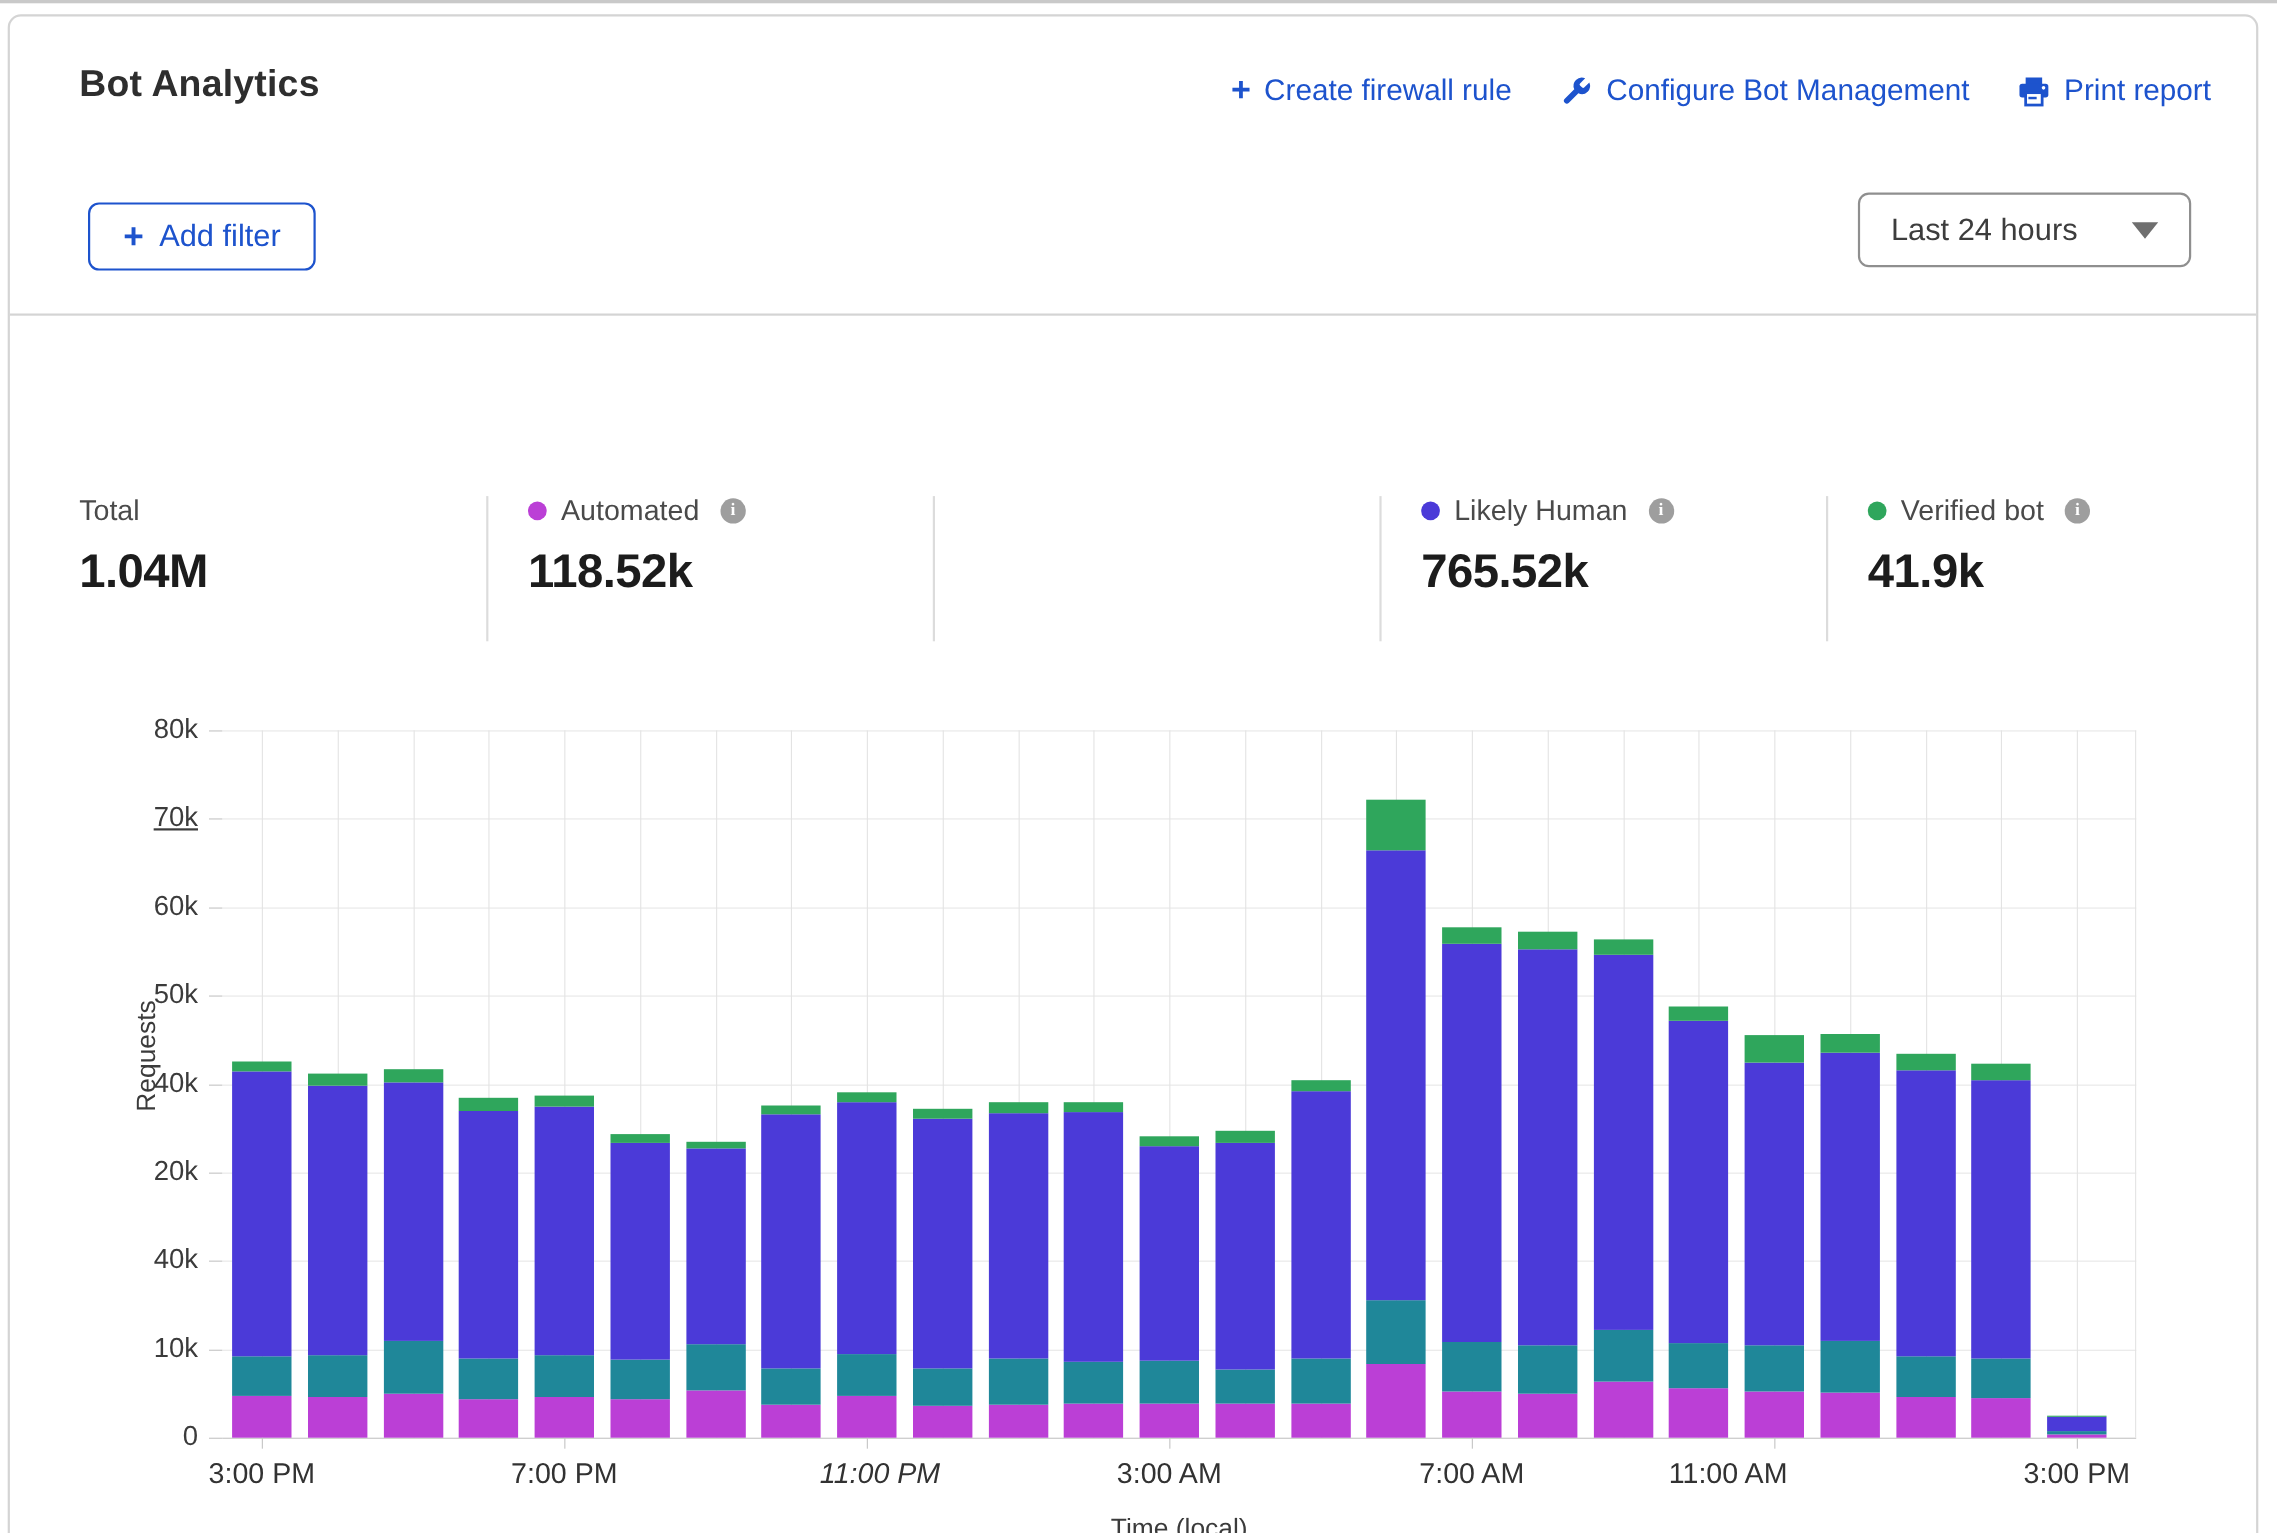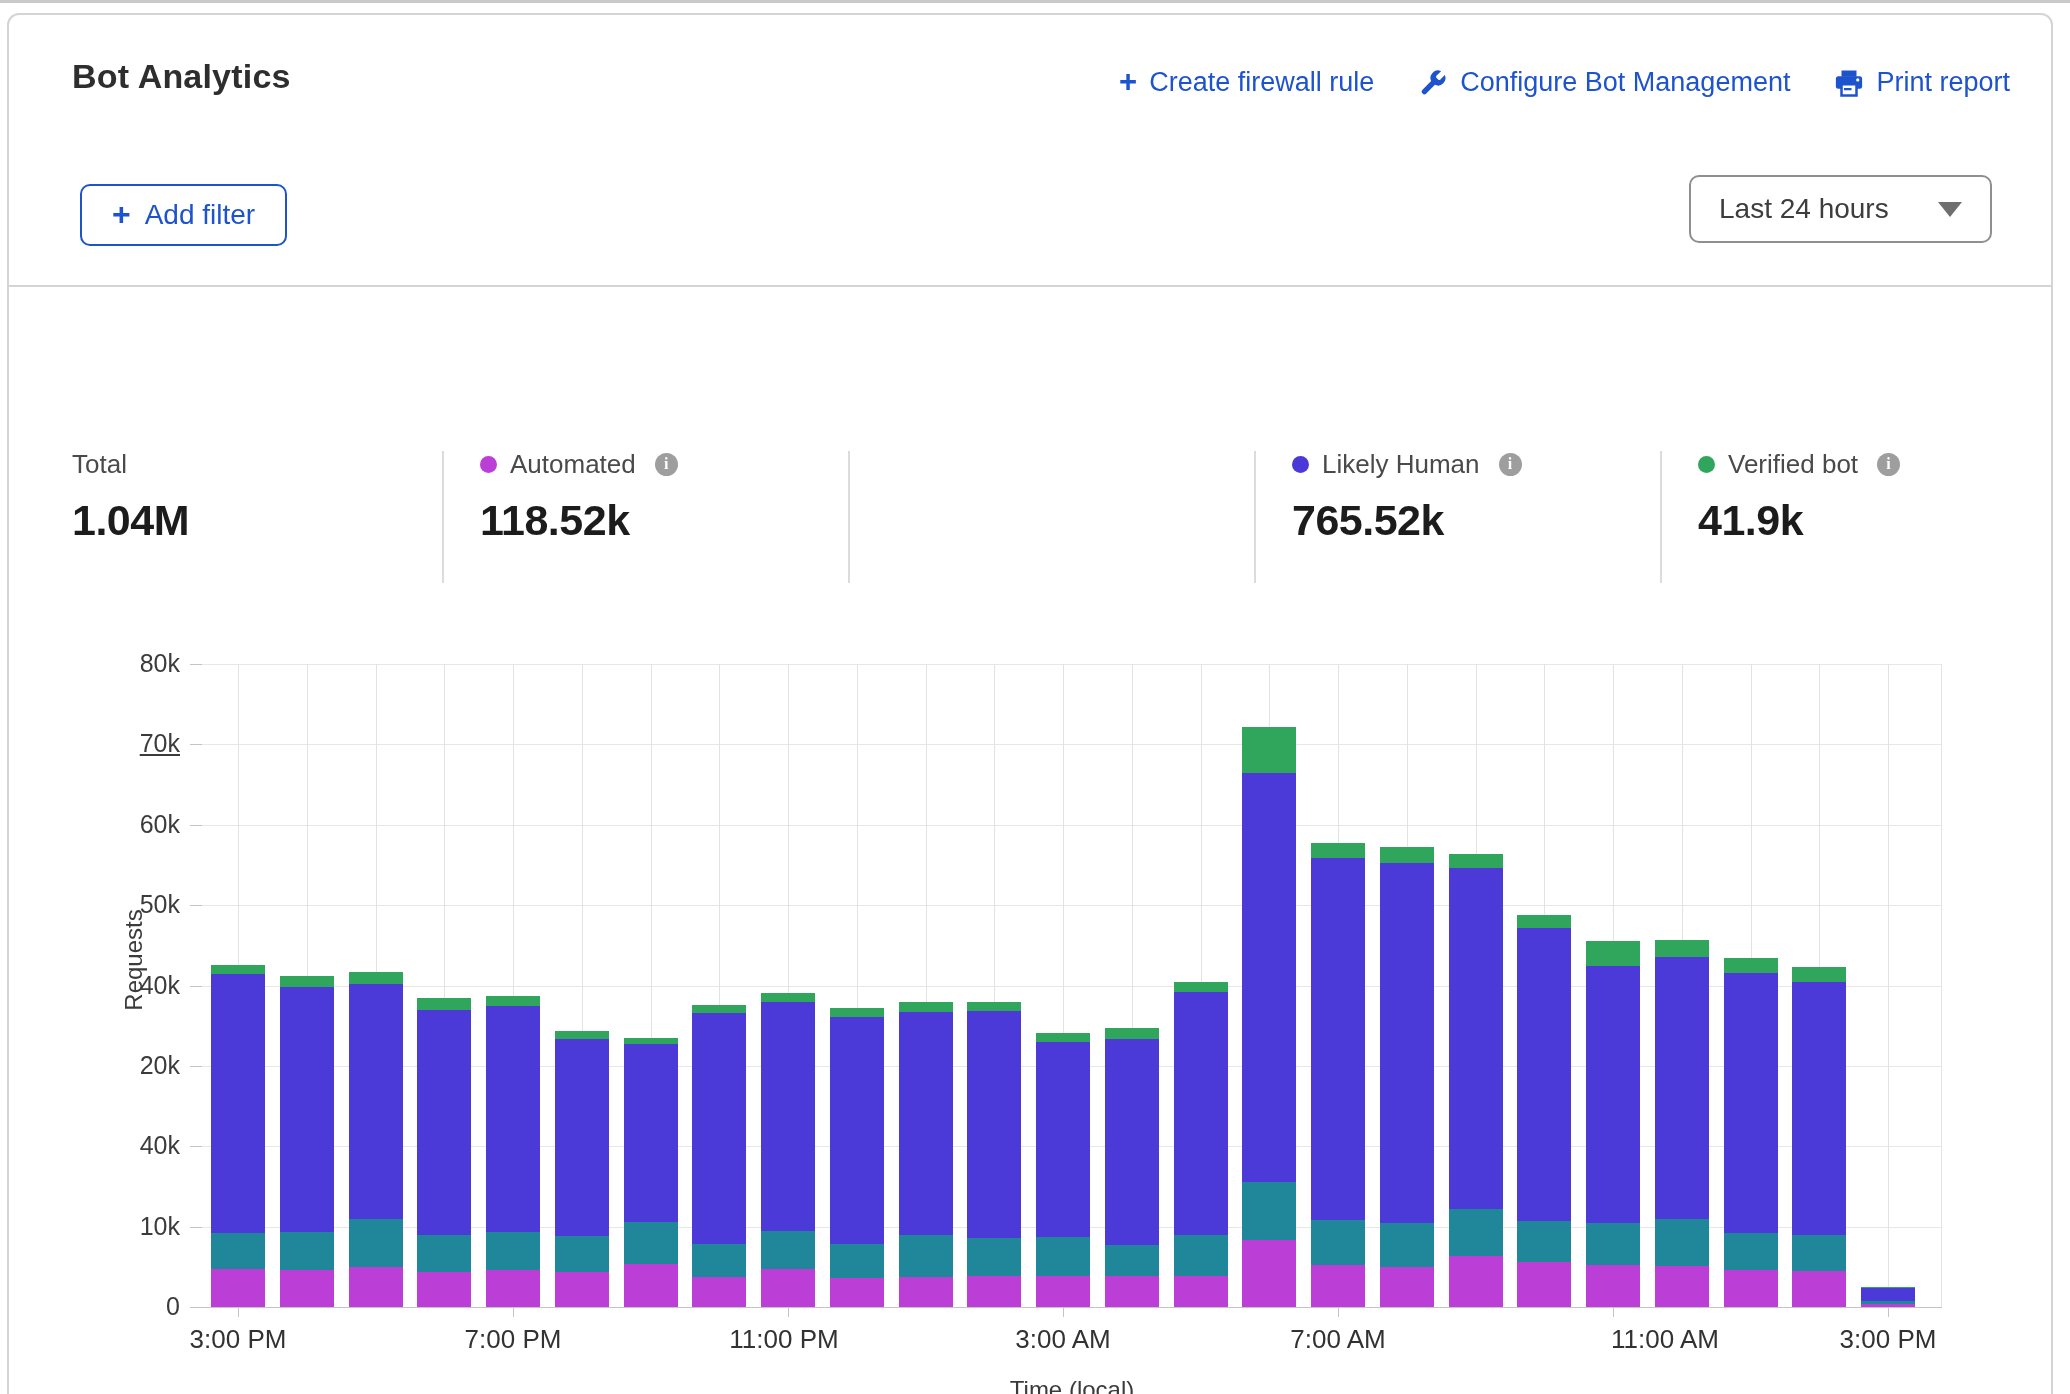--- a/index.html
+++ b/index.html
@@ -298,24 +298,24 @@
       <div class="bar-seg" style="left: 1590.25px; width: 54px; bottom: 324.715px; height: 15.2713px; background: rgb(47, 166, 92);"></div>
       <div class="bar-seg" style="left: 1659px; width: 54px; bottom: 0px; height: 3.215px; background: rgb(187, 63, 214);"></div>
       <div class="bar-seg" style="left: 1659px; width: 54px; bottom: 3.215px; height: 2.41125px; background: rgb(31, 135, 153);"></div>
       <div class="bar-seg" style="left: 1659px; width: 54px; bottom: 5.62625px; height: 13.6638px; background: rgb(75, 58, 216);"></div>
       <div class="bar-seg" style="left: 1659px; width: 54px; bottom: 19.29px; height: 0.80375px; background: rgb(47, 166, 92);"></div>
       <div class="xtick" style="left: 36px;"></div>
       <div class="xlabel" style="left: 36px;">3:00 PM</div>
       <div class="xtick" style="left: 311px;"></div>
       <div class="xlabel" style="left: 311px;">7:00 PM</div>
       <div class="xtick" style="left: 586px;"></div>
-      <div class="xlabel" style="left: 582px;">11:00 PM</div>
+      <div class="xlabel" style="left: 598px; font-style: italic;">11:00 PM</div>
       <div class="xtick" style="left: 861px;"></div>
       <div class="xlabel" style="left: 861px;">3:00 AM</div>
       <div class="xtick" style="left: 1136px;"></div>
       <div class="xlabel" style="left: 1136px; text-align: right;">7:00 AM</div>
       <div class="xtick" style="left: 1411px;"></div>
-      <div class="xlabel" style="left: 1463px;">11:00 AM</div>
+      <div class="xlabel" style="left: 1369px;">11:00 AM</div>
       <div class="xtick" style="left: 1686px;"></div>
       <div class="xlabel" style="left: 1686px;">3:00 PM</div>
     </div>
 
 </div>
 
 </body></html>

